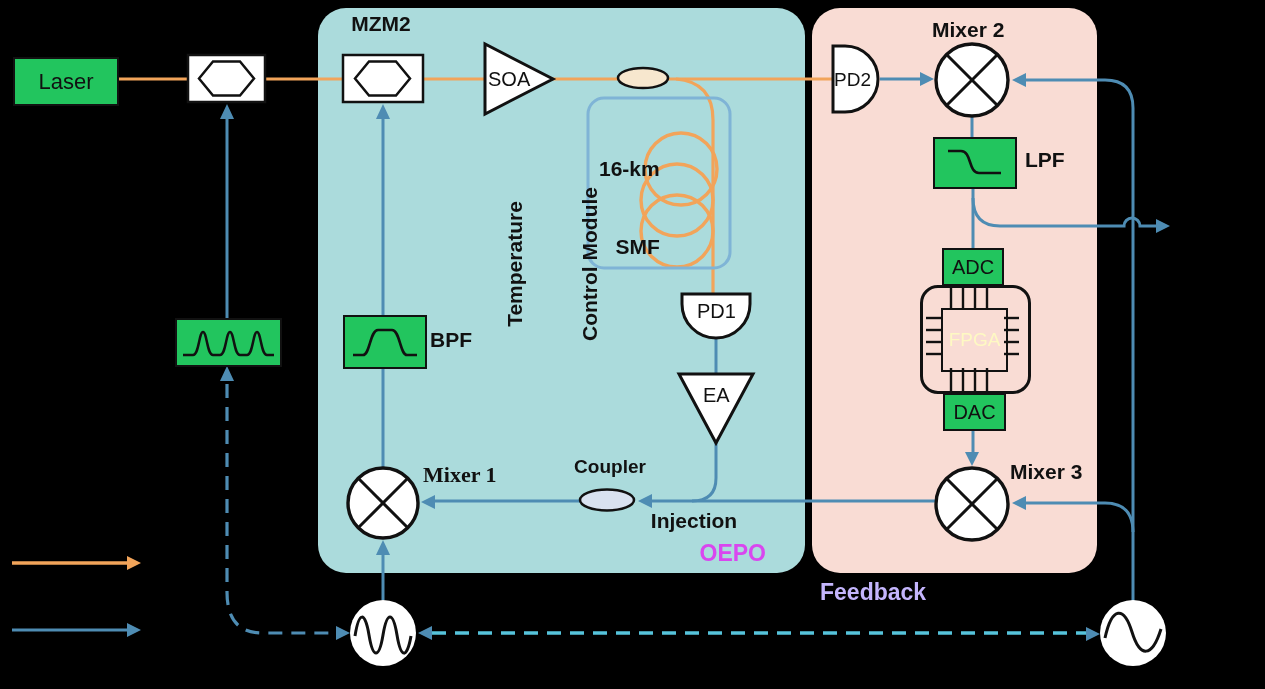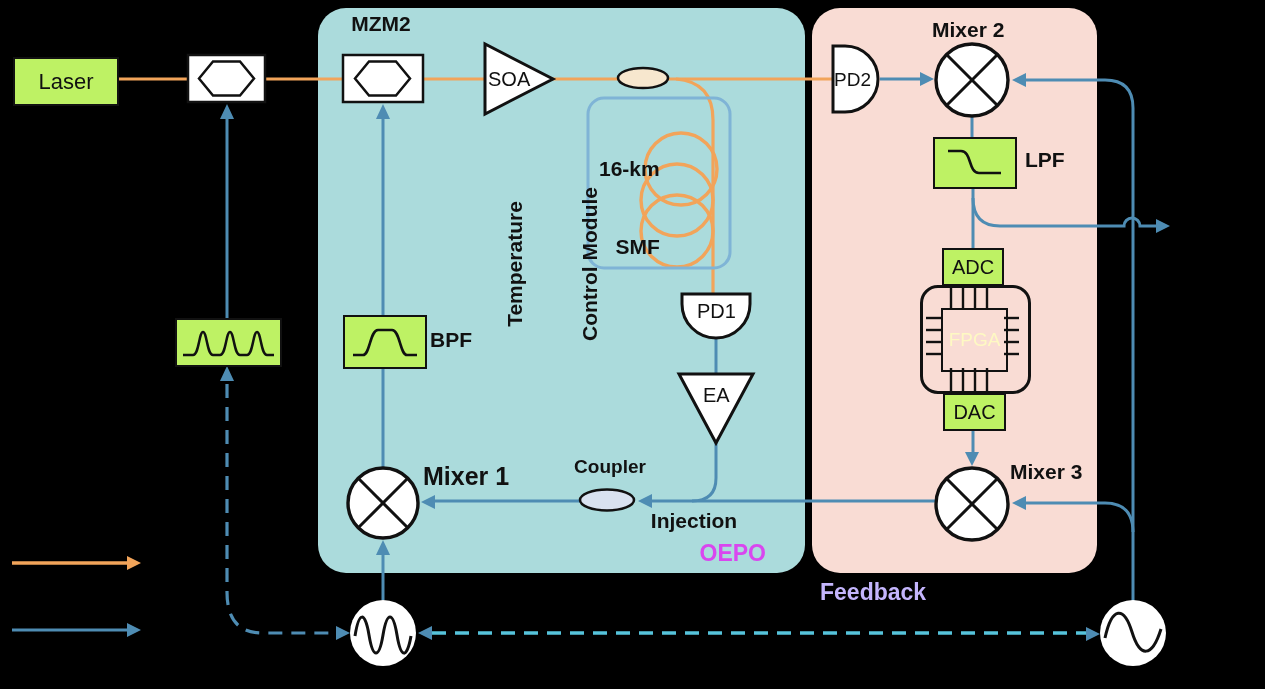--- a/index.html
+++ b/index.html
@@ -2,21 +2,21 @@
 <html><head>
 <meta charset="utf-8">
 <style>
   html,body{margin:0;padding:0;background:#000;}
   #canvas{position:relative;width:1265px;height:689px;background:#000;overflow:hidden;
           font-family:"Liberation Sans",sans-serif;}
   .region{position:absolute;border-radius:28px;}
   #svg-layer{position:absolute;left:0;top:0;z-index:5;}
   .lbl{position:absolute;z-index:10;color:#111;white-space:pre;}
   .bold{font-weight:700;}
-  .box{position:absolute;z-index:8;background:#bef264;border:2.5px solid #111;
+  .box{position:absolute;z-index:8;background:#22c55e;border:2.5px solid #111;
        display:flex;align-items:center;justify-content:center;color:#111;}
   .center{text-align:center;}
 </style>
 </head>
 <body>
 
 <div id="canvas">
 
   <div class="region" style="left:318px;top:8px;width:487px;height:565px;background:#ABDBDC;"></div>
   <div class="region" style="left:812px;top:8px;width:285px;height:565px;background:#F9DCD4;"></div>
@@ -203,21 +203,21 @@
     <div>Control Module</div>
   </div>
 
   <div class="lbl" style="left:697px;top:300px;font-size:20px;">PD1</div>
   <div class="lbl" style="left:834px;top:69px;font-size:19px;">PD2</div>
   <div class="lbl" style="left:703px;top:384px;font-size:20px;">EA</div>
 
   <div class="lbl bold" style="left:430px;top:328px;font-size:21px;">BPF</div>
   <div class="lbl bold" style="left:1025px;top:148px;font-size:21px;">LPF</div>
 
-  <div class="lbl bold" style="left:423px;top:462px;font-size:25px;">Mixer 1</div>
+  <div class="lbl bold" style="left:423px;top:462px;font-size:22px;font-family:Liberation Serif, serif;">Mixer 1</div>
   <div class="lbl bold" style="left:932px;top:18px;font-size:21px;">Mixer 2</div>
   <div class="lbl bold" style="left:1010px;top:460px;font-size:21px;">Mixer 3</div>
 
   <div class="lbl bold center" style="left:562px;top:456px;width:96px;font-size:19px;">Coupler</div>
   <div class="lbl bold center" style="left:646px;top:509px;width:96px;font-size:21px;">Injection</div>
 
   <div class="lbl bold" style="left:681px;top:540px;width:85px;font-size:23px;color:#d946ef;text-align:right;">OEPO</div>
   <div class="lbl bold" style="left:820px;top:540px;width:130px;font-size:23px;color:#c4b5fd;margin-top:39px;">Feedback</div>
 
 </div>

